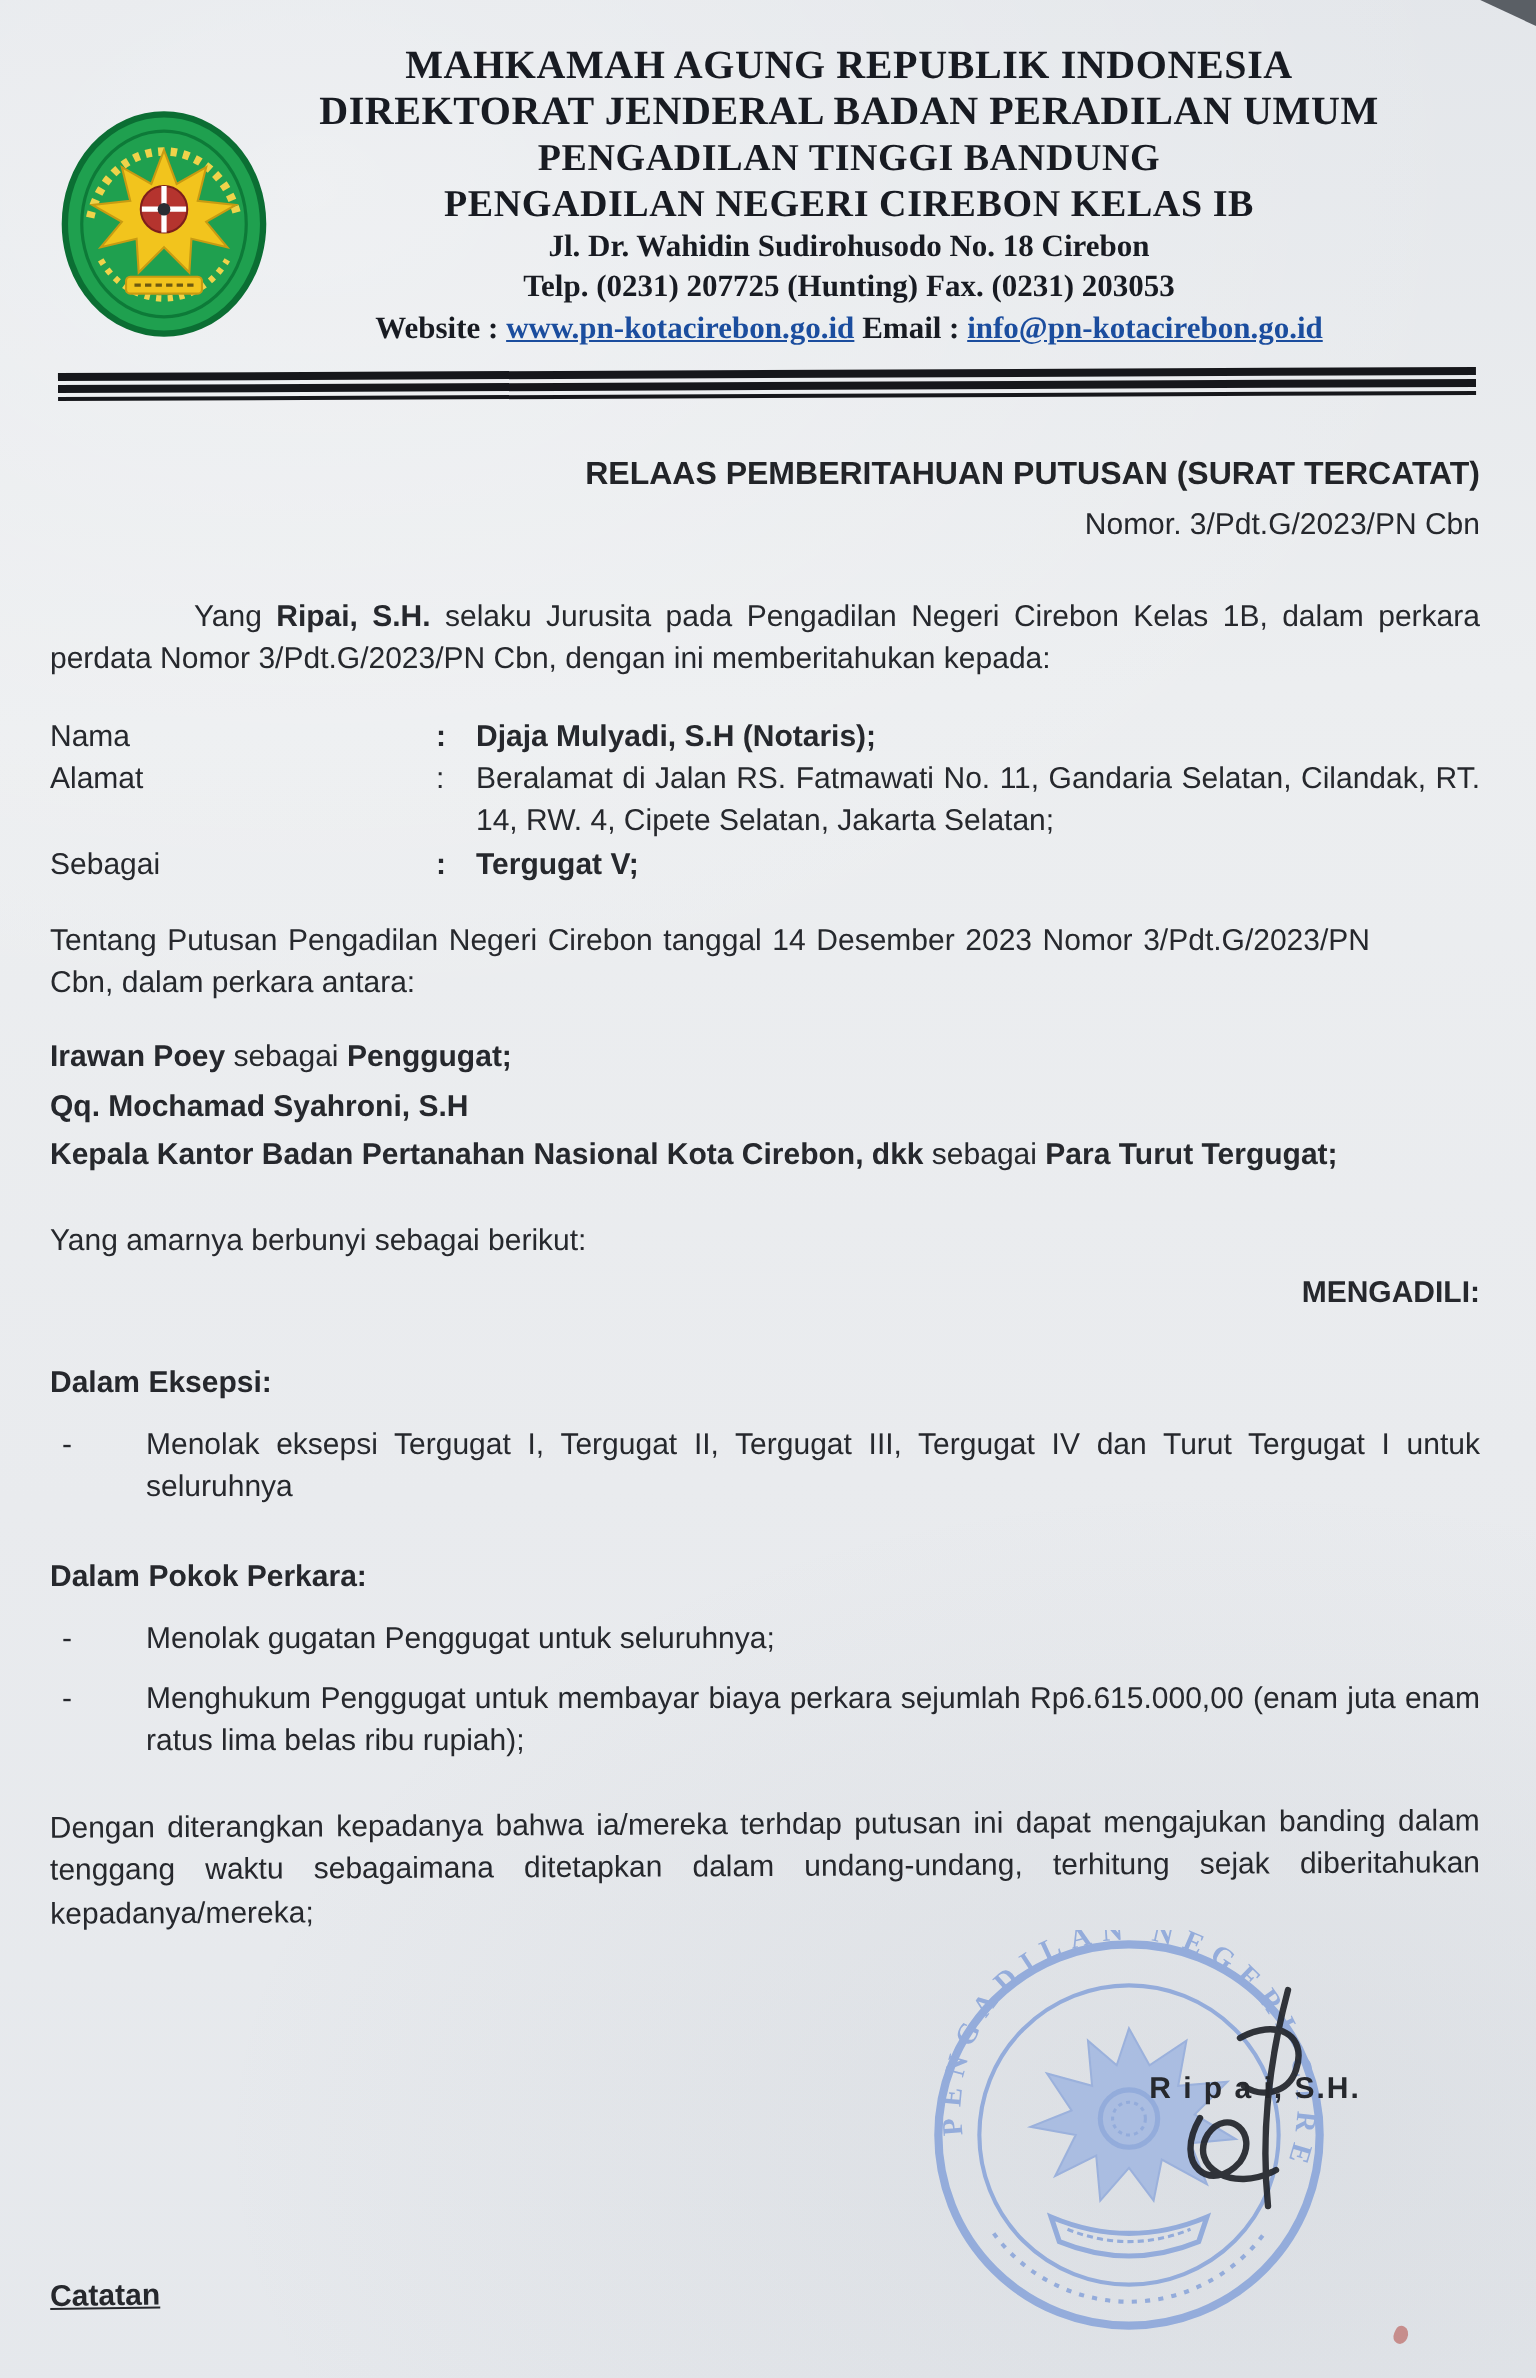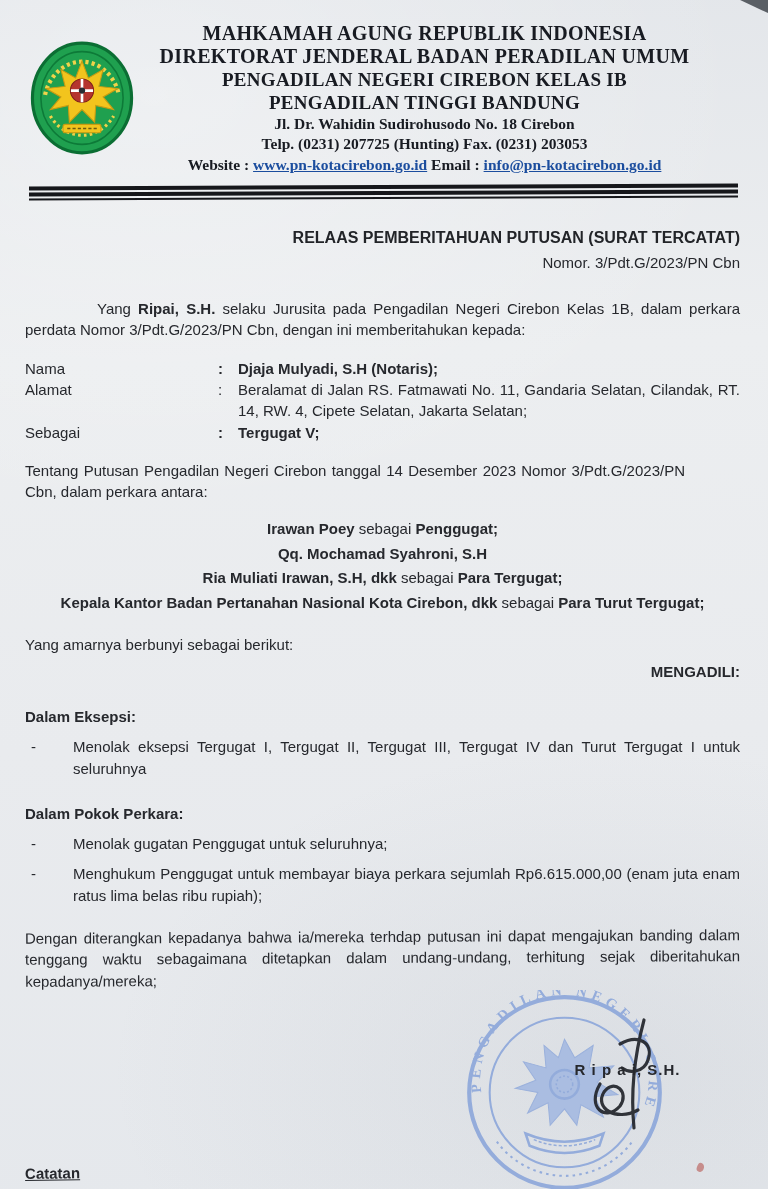--- a/index.html
+++ b/index.html
@@ -13,21 +13,21 @@
     font-family:"Liberation Sans",sans-serif;
     font-size:15px;line-height:1.42;
     box-sizing:border-box;padding:0 28px 0 25px;
   }
   
   .corner-artifact{position:absolute;top:0;right:0;width:34px;height:13px;
     background:#42464d;clip-path:polygon(18% 0,100% 0,100% 100%);opacity:.85;}
   .red-mark{position:absolute;left:697px;top:1163px;width:7px;height:9px;border-radius:40% 60% 50% 50%;
     background:rgba(178,72,66,.55);transform:rotate(24deg);}
   
-  .header{display:flex;align-items:center;padding-top:22px;}
+  .header{display:flex;align-items:flex-end;padding-top:22px;}
   .logo{flex:0 0 auto;margin-left:4px;margin-top:4px;}
   .header-text{flex:1;text-align:center;padding-right:26px;
     font-family:"Liberation Serif",serif;font-weight:700;color:#181b22;}
   .h-line-lg{font-size:20px;line-height:23px;letter-spacing:.3px;}
   .h-line-md{font-size:19px;line-height:23px;letter-spacing:.3px;}
   .h-line-sm{font-size:15.5px;line-height:20px;}
   .contact-line{font-size:15.5px;line-height:22px;}
   .doc-link{color:#1b4d9e;text-decoration:underline;cursor:pointer;}
   
   .rule{margin:9px 2px 0 4px;transform:rotate(-0.25deg);}
@@ -43,21 +43,21 @@
   .intro{margin-top:25px;text-indent:72px;}
   .b{font-weight:700;}
   
   .fields{margin-top:17px;display:grid;grid-template-columns:193px 20px 1fr;row-gap:0;}
   .field-label{}
   .field-colon{}
   .field-value{text-align:justify;}
   .bold-row{font-weight:700;}
   .tentang{margin-top:17px;max-width:660px;}
   
-  .parties{margin-top:15px;text-align:center;line-height:24.5px;}
+  .parties{margin-top:15px;text-align:left;line-height:24.5px;}
   .amar-intro{margin-top:19px;}
   .mengadili{text-align:right;font-weight:700;margin-top:5px;}
   .section-heading{font-weight:700;margin-top:24px;}
   .li{display:grid;grid-template-columns:42px 1fr;margin-top:9px;padding-left:6px;}
   .li .dash{}
   .li .txt{text-align:justify;}
   .closing{margin-top:20px;transform:rotate(-0.3deg);}
   
   .sign-area{position:relative;height:152px;margin-top:10px;}
   .sign-col{position:absolute;right:0;top:6px;width:225px;text-align:center;font-weight:700;}
@@ -88,22 +88,22 @@
         <circle cx="50" cy="48" r="11" fill="#b5342e" stroke="#7e1f1b" stroke-width="1"></circle>
         <path d="M 50 37 L 50 59 M 39.5 48 L 60.5 48" stroke="#ffffff" stroke-width="2.5"></path>
         <circle cx="50" cy="48" r="3" fill="#2a2d33"></circle>
         <rect x="32" y="80" width="36" height="8" rx="2" fill="#f2c41d" stroke="#c89b12" stroke-width="1"></rect>
         <line x1="36" y1="84" x2="64" y2="84" stroke="#6d5a10" stroke-width="1.5" stroke-dasharray="3 2"></line>
       </svg>
     </div>
     <div class="header-text">
       <div class="h-line-lg">MAHKAMAH AGUNG REPUBLIK INDONESIA</div>
       <div class="h-line-lg">DIREKTORAT JENDERAL BADAN PERADILAN UMUM</div>
+      <div class="h-line-md">PENGADILAN TINGGI BANDUNG</div>
       <div class="h-line-md">PENGADILAN NEGERI CIREBON KELAS IB</div>
-      <div class="h-line-md">PENGADILAN TINGGI BANDUNG</div>
       <div class="h-line-sm">Jl. Dr. Wahidin Sudirohusodo No. 18 Cirebon</div>
       <div class="h-line-sm">Telp. (0231) 207725 (Hunting) Fax. (0231) 203053</div>
       <div class="contact-line"><span>Website : </span><span class="doc-link">www.pn-kotacirebon.go.id</span><span>  Email : </span><span class="doc-link">info@pn-kotacirebon.go.id</span></div>
     </div>
   </div>
 
   <div class="rule">
     <div class="l1"></div>
       <div class="g"></div>
       <div class="l2"></div>
@@ -127,21 +127,20 @@
     <div class="field-label">Sebagai</div>
     <div class="field-colon bold-row">:</div>
     <div class="field-value bold-row">Tergugat V;</div>
   </div>
 
   <div class="para tentang">Tentang Putusan Pengadilan Negeri Cirebon tanggal 14 Desember 2023 Nomor 3/Pdt.G/2023/PN Cbn, dalam perkara antara:</div>
 
   <div class="parties">
     <div><span class="b">Irawan Poey</span><span> sebagai </span><span class="b">Penggugat;</span></div>
     <div class="b">Qq. Mochamad Syahroni, S.H</div>
-    <div><span class="b">Ria Muliati Irawan, S.H, dkk</span><span> sebagai </span><span class="b">Para Tergugat;</span></div>
     <div><span class="b">Kepala Kantor Badan Pertanahan Nasional Kota Cirebon, dkk</span><span> sebagai </span><span class="b">Para Turut Tergugat;</span></div>
   </div>
 
   <div class="amar-intro">Yang amarnya berbunyi sebagai berikut:</div>
   <div class="mengadili">MENGADILI:</div>
 
   <div class="section-heading">Dalam Eksepsi:</div>
   <div class="li">
     <span class="dash">-</span>
     <span class="txt">Menolak eksepsi Tergugat I, Tergugat II, Tergugat III, Tergugat IV dan Turut Tergugat I untuk seluruhnya</span>

